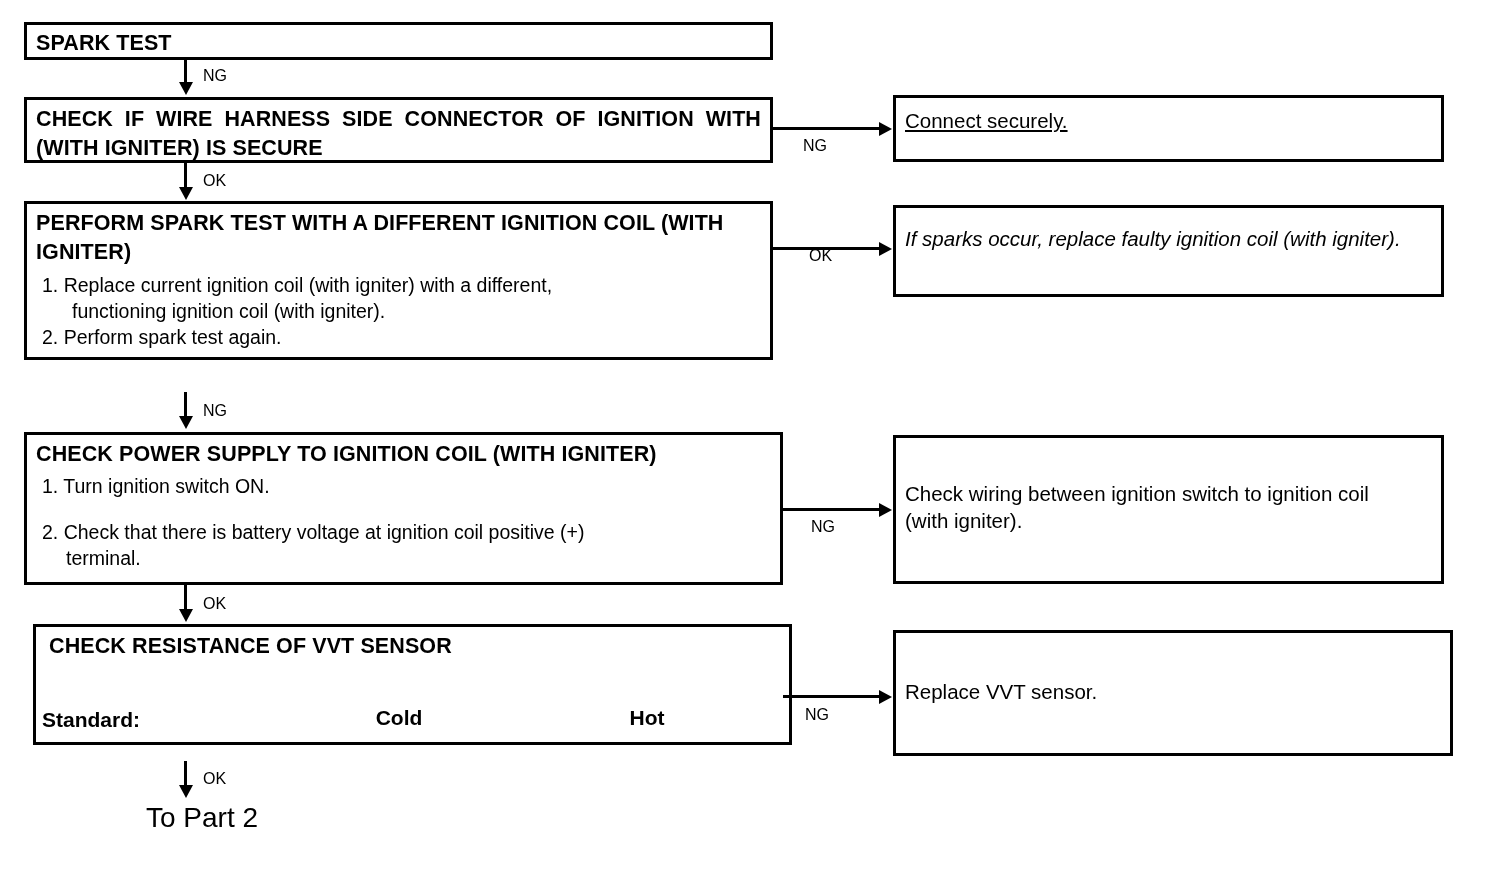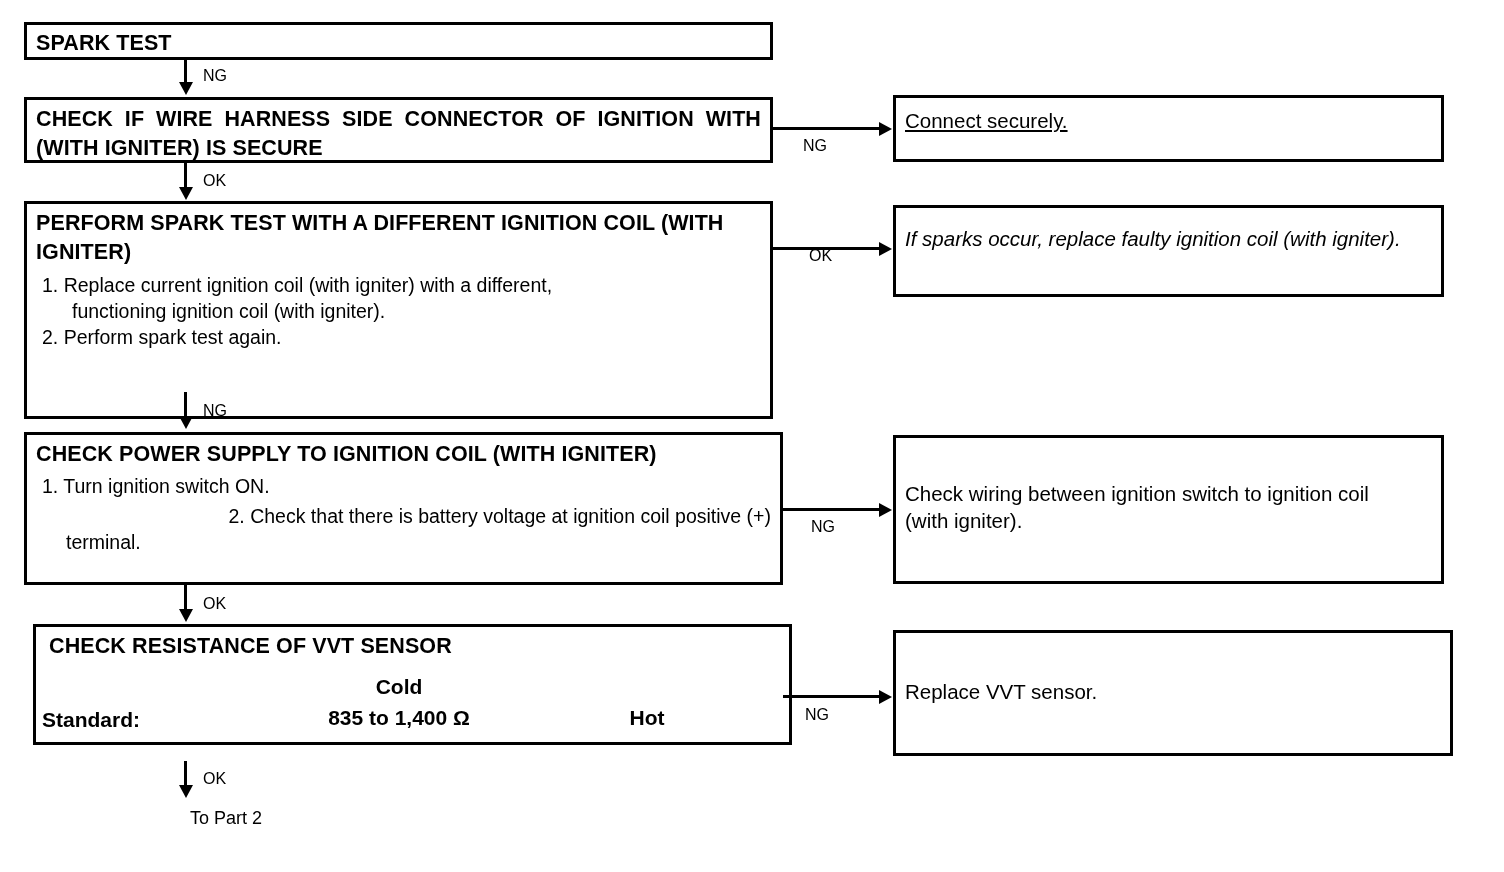--- a/index.html
+++ b/index.html
@@ -80,24 +80,23 @@
   }
   .edge-label {
     position: absolute;
     font-size: 16px;
     line-height: 24px;
     white-space: nowrap;
     font-weight: normal;
   }
   .note {
     position: absolute;
-    font-size: 18px;
+    font-size: 28px;
     line-height: 24px;
     white-space: nowrap;
-    margin-left: 44px;
   }
   
   .std-wrap {
     position: absolute;
     left: 0;
     right: 0;
     bottom: 9px;
   }
   .std-label {
     position: absolute;
@@ -148,21 +147,21 @@
   <div class="edge-label" style="left:803px; top:134px;">NG</div>
 
   <div class="box pad" style="left:893px; top:95px; width:551px; height:67px;">
     <div class="plain" style="padding-top:4px;text-decoration:underline;">Connect securely.</div>
   </div>
 
   <div class="vline" style="left:184px; top:163px; height:26px;"></div>
   <div class="vhead" style="left:178.5px; top:187px;"></div>
   <div class="edge-label" style="left:203px; top:169px;">OK</div>
 
-  <div class="box pad" style="left:24px; top:201px; width:749px; height:218px;">
+  <div class="box pad" style="left:24px; top:201px; width:749px; height:159px;">
     <div class="box-title">PERFORM SPARK TEST WITH A DIFFERENT IGNITION COIL (WITH IGNITER)</div>
     <div class="step" style="margin-top:5px; padding-left:6px;">1. Replace current ignition coil (with igniter) with a different,</div>
     <div class="step" style="padding-left:36px;">functioning ignition coil (with igniter).</div>
     <div class="step" style="padding-left:6px;">2. Perform spark test again.</div>
   </div>
 
   <div class="hline" style="left:773px; top:247px; width:108px;"></div>
   <div class="hhead" style="left:879px; top:241.5px;"></div>
   <div class="edge-label" style="left:809px; top:244px;">OK</div>
 
@@ -170,21 +169,21 @@
     <div class="plain justify" style="padding-top:12px;font-style:italic;">If sparks occur, replace faulty ignition coil (with igniter).</div>
   </div>
 
   <div class="vline" style="left:184px; top:392px; height:26px;"></div>
   <div class="vhead" style="left:178.5px; top:416px;"></div>
   <div class="edge-label" style="left:203px; top:399px;">NG</div>
 
   <div class="box pad" style="left:24px; top:432px; width:759px; height:153px;">
     <div class="box-title">CHECK POWER SUPPLY TO IGNITION COIL (WITH IGNITER)</div>
     <div class="step" style="margin-top:4px; padding-left:6px;">1. Turn ignition switch ON.</div>
-    <div class="step" style="margin-top:4px; padding-left:6px;text-align:right;">2. Check that there is battery voltage at ignition coil positive (+)</div>
+    <div class="step" style="margin-top:20px; padding-left:6px;">2. Check that there is battery voltage at ignition coil positive (+)</div>
     <div class="step" style="padding-left:30px;">terminal.</div>
   </div>
 
   <div class="hline" style="left:783px; top:508px; width:98px;"></div>
   <div class="hhead" style="left:879px; top:502.5px;"></div>
   <div class="edge-label" style="left:811px; top:515px;">NG</div>
 
   <div class="box pad" style="left:893px; top:435px; width:551px; height:149px;">
     <div class="plain" style="padding-top:37px; padding-right:40px;">Check wiring between ignition switch to ignition coil (with igniter).</div>
   </div>
@@ -194,21 +193,20 @@
   <div class="edge-label" style="left:203px; top:592px;">OK</div>
 
   <div class="box pad" style="left:33px; top:624px; width:759px; height:121px;">
     <div class="box-title title-indent">CHECK RESISTANCE OF VVT SENSOR</div>
 
     <div class="std-wrap">
       <div class="std-label">Standard:</div>
 
       <div class="std-col" style="left:248px; width:230px;">
         <span class="std-head">Cold</span>
-        <span class="std-val">835 to 1,400 Ω</span>
       </div>
 
       <div class="std-col" style="left:478px; width:266px;">
         <span class="std-head">Hot</span>
       </div>
     </div>
   </div>
 
   <div class="hline" style="left:783px; top:695px; width:98px;"></div>
   <div class="hhead" style="left:879px; top:689.5px;"></div>

